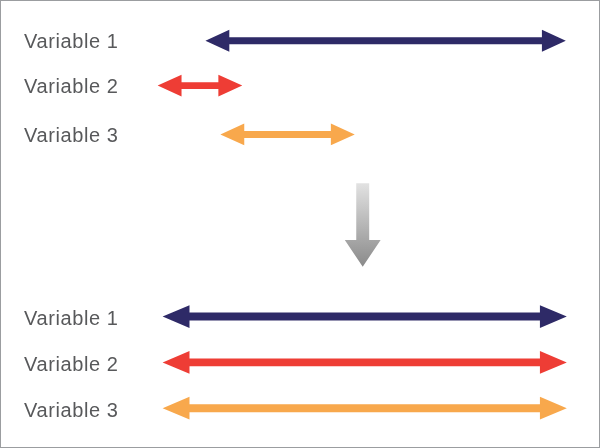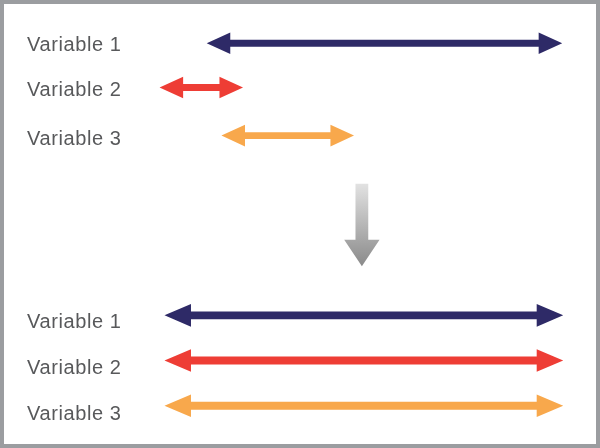--- a/index.html
+++ b/index.html
@@ -5,21 +5,21 @@
   html, body {
     margin: 0;
     padding: 0;
     background: #ffffff;
   }
   .figure {
     position: relative;
     width: 600px;
     height: 448px;
     box-sizing: border-box;
-    border: 4px solid #a16207;
+    border: 1px solid #a16207;
     background: #ffffff;
     overflow: hidden;
     font-family: "Liberation Sans", sans-serif;
   }
   .arrow-layer {
     position: absolute;
     left: 0;
     top: 0;
     width: 100%;
     height: 100%;

